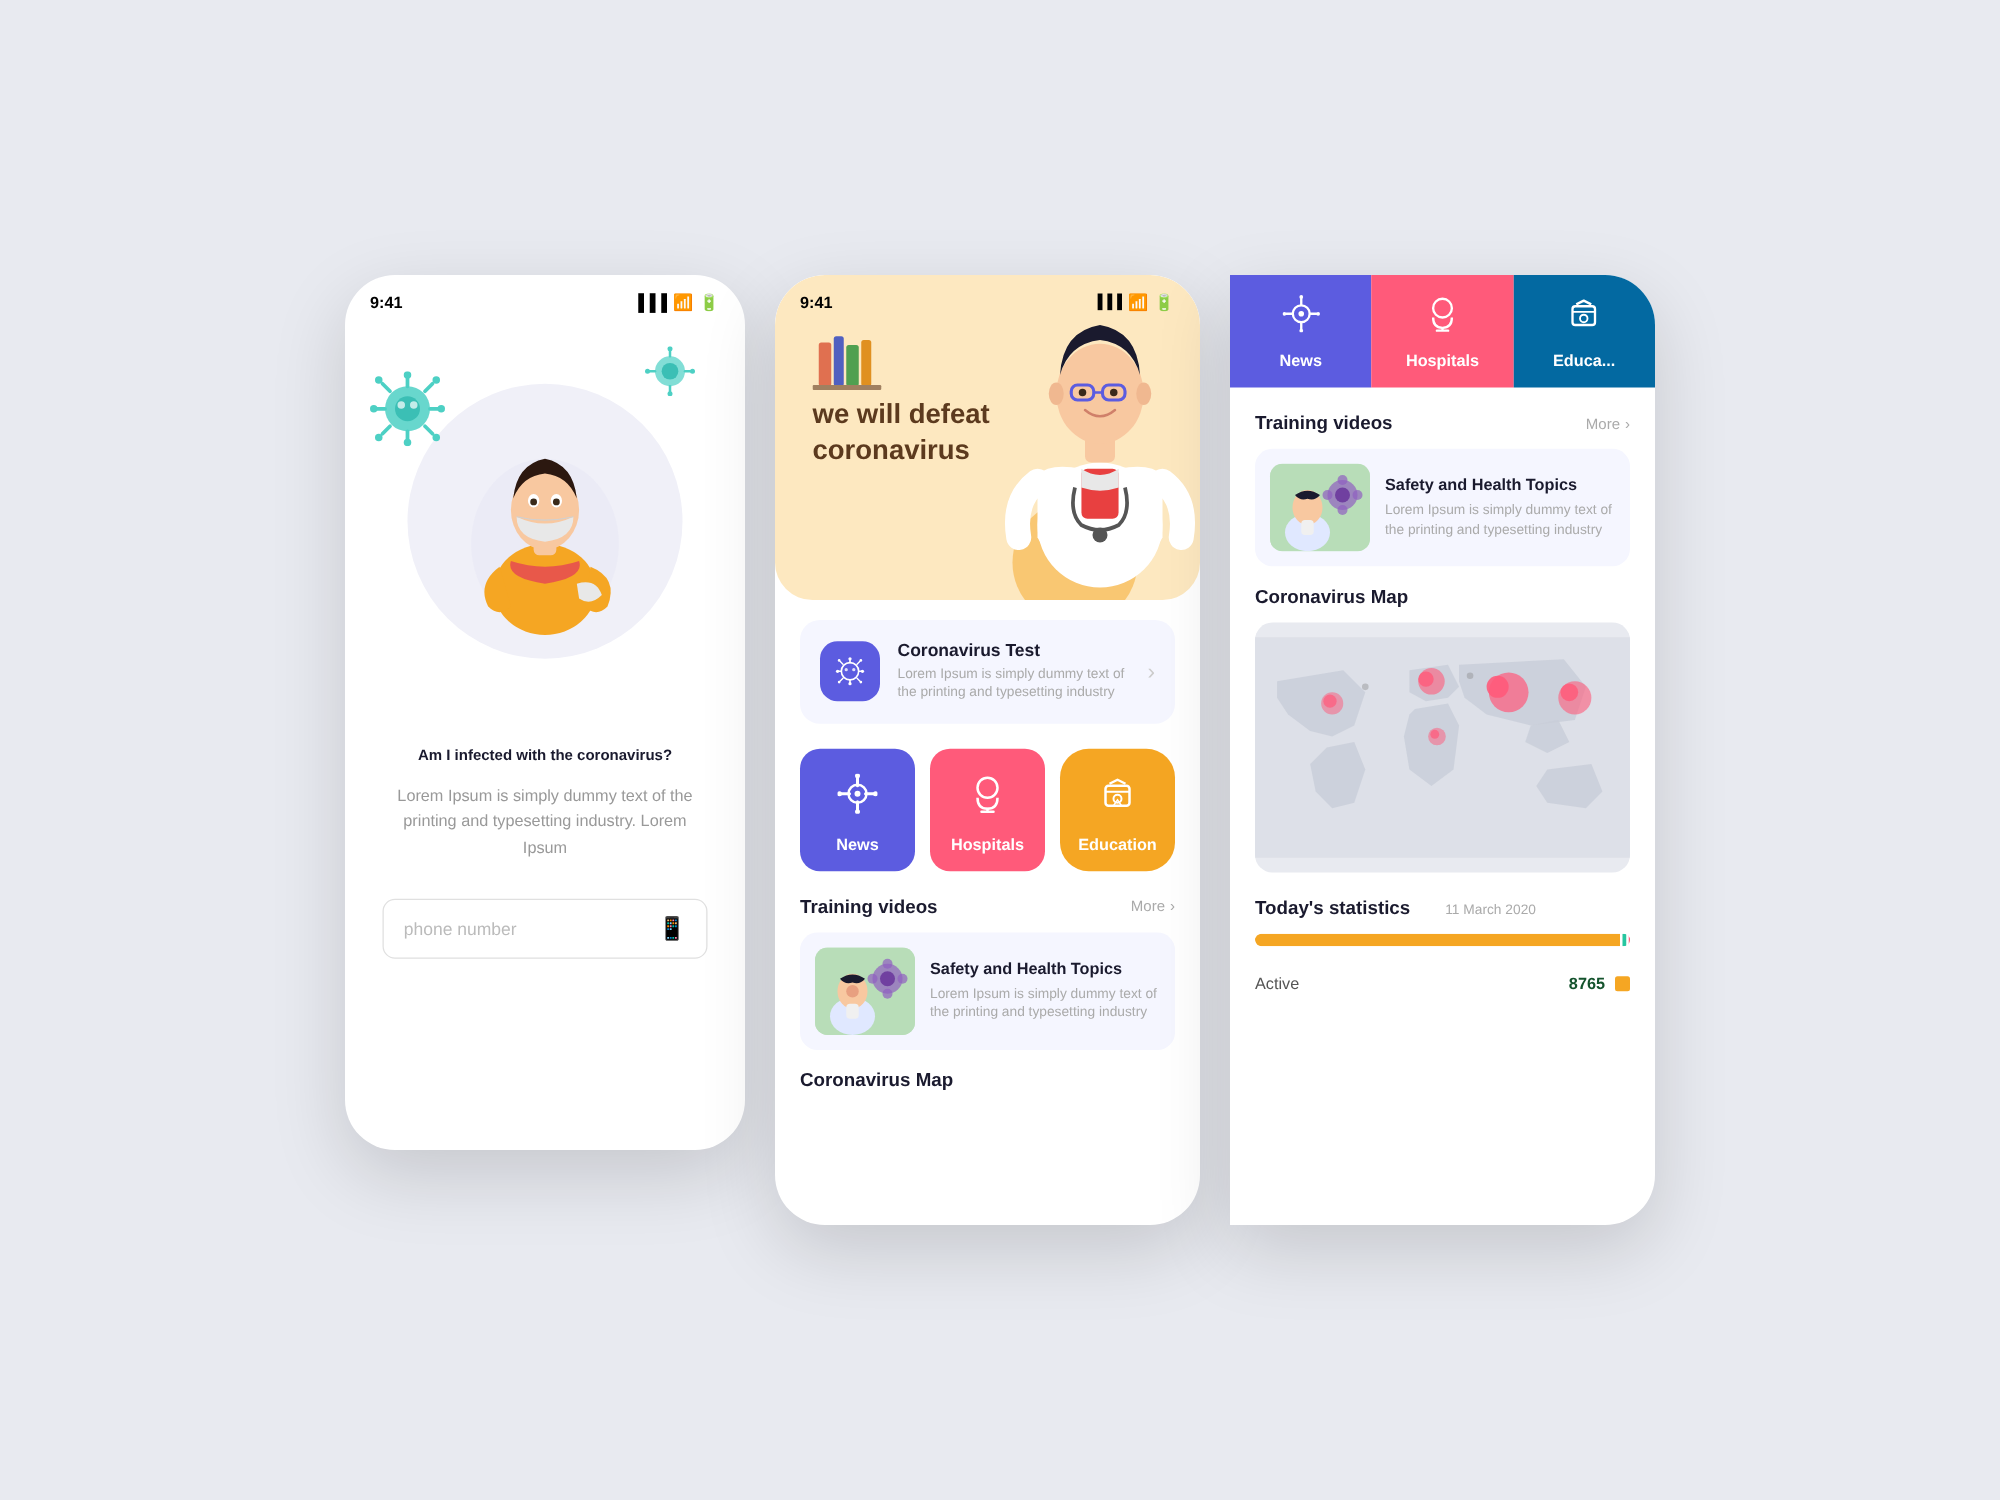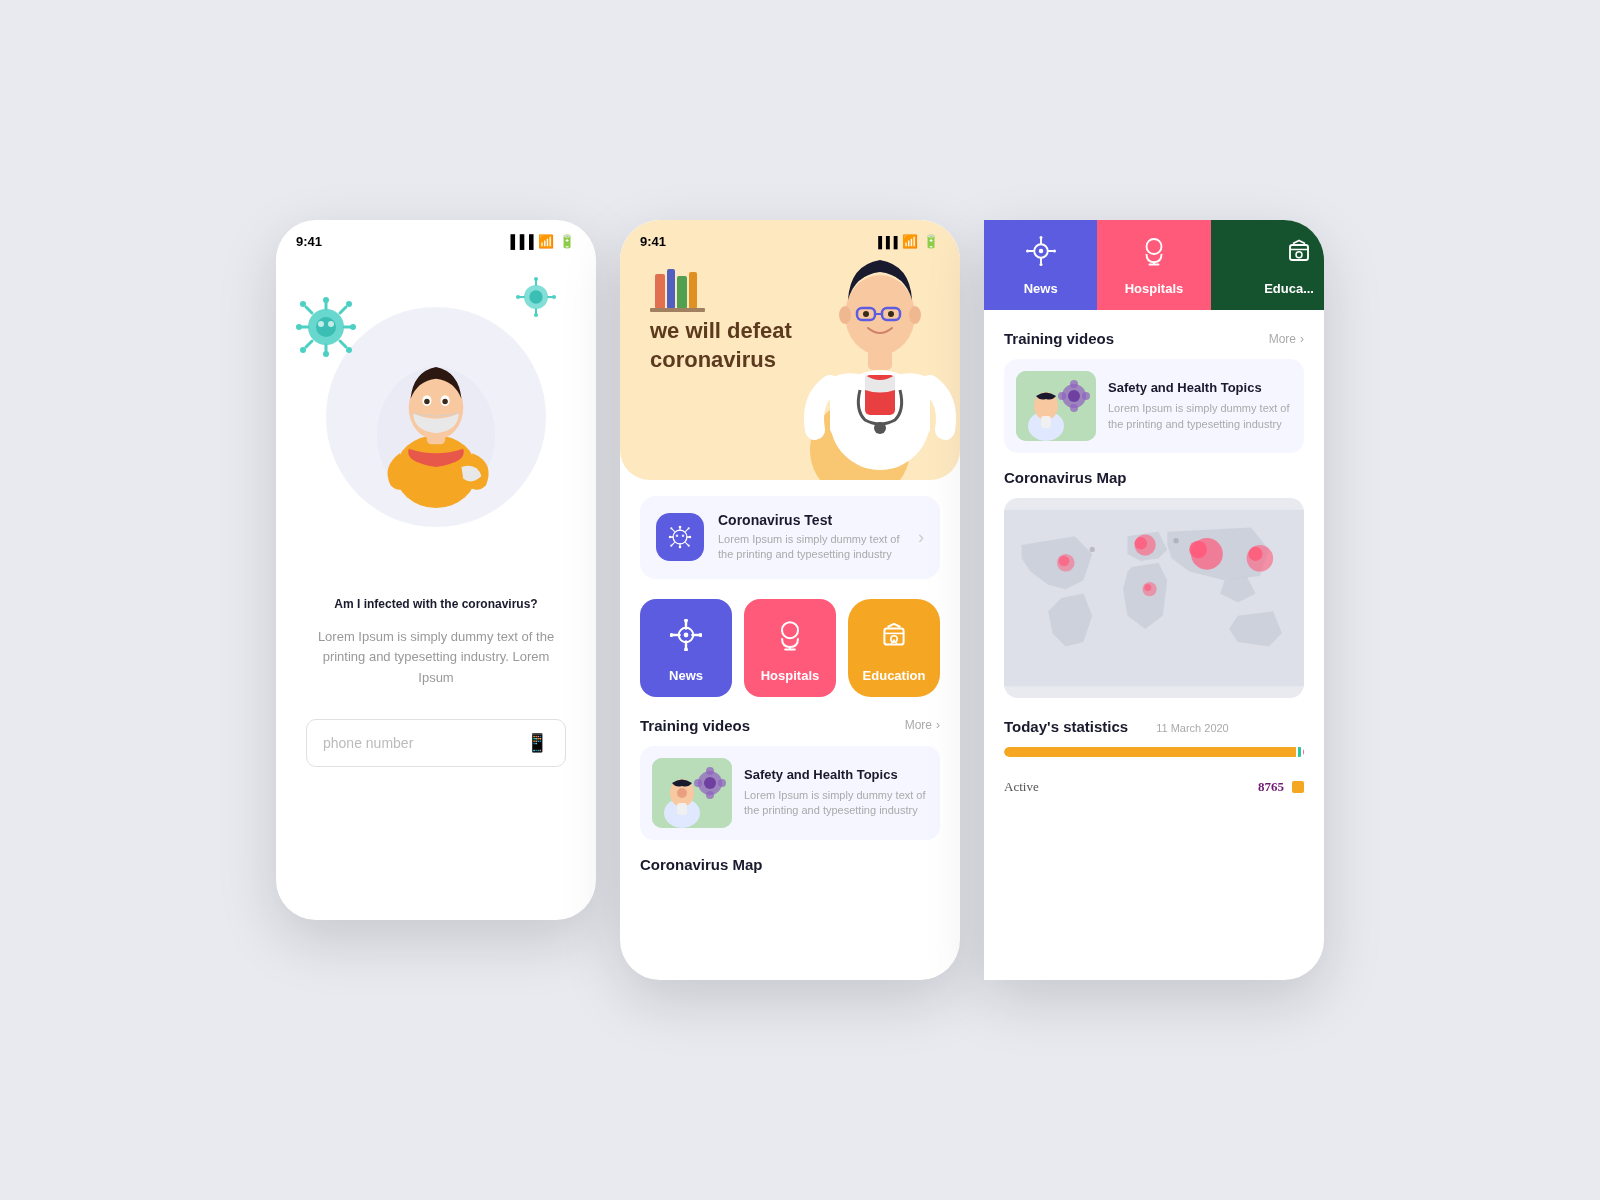--- a/index.html
+++ b/index.html
@@ -286,21 +286,21 @@
       flex: 1;
       padding: 16px 10px 14px;
       display: flex;
       flex-direction: column;
       align-items: center;
       gap: 8px;
       cursor: pointer;
     }
     .tab-blue { background: #5c5ce0; }
     .tab-red { background: #ff5a7a; }
-    .tab-orange { background: #14532d; align-items: flex-end; }
+    .tab-orange { background: #0369a1; }
     .tab-icon { font-size: 26px; color: #fff; }
     .tab-label { font-size: 13px; font-weight: 700; color: #fff; }
 
     .screen3-body { padding: 20px; }
 
     .training-video-card {
       background: #f5f6ff;
       border-radius: 14px;
       padding: 12px;
       display: flex;
@@ -351,25 +351,24 @@
     }
     .bar-active { background: #f5a623; flex: 8765; border-radius: 5px 0 0 5px; }
     .bar-recovered { background: #26c6a0; flex: 100; }
     .bar-death { background: #ff5a7a; flex: 25; border-radius: 0 5px 5px 0; }
 
     .stat-row {
       display: flex;
       justify-content: space-between;
       align-items: flex-start;
       padding: 6px 0;
-      font-family: Liberation Serif, serif;
     }
     .stat-label { font-size: 13px; color: #555; }
     .stat-value-wrap { display: flex; align-items: center; gap: 8px; }
-    .stat-value { font-size: 13px; font-weight: 600; color: #701a75; margin-left: 44px; }
+    .stat-value { font-size: 13px; font-weight: 600; color: #14532d; margin-left: 44px; }
     .stat-dot { width: 12px; height: 12px; border-radius: 2px; }
     .dot-orange { background: #f5a623; }
     .dot-teal { background: #26c6a0; }
     .dot-red { background: #ff5a7a; }
 
     
     .world-map {
       width: 100%;
       height: 100%;
     }

